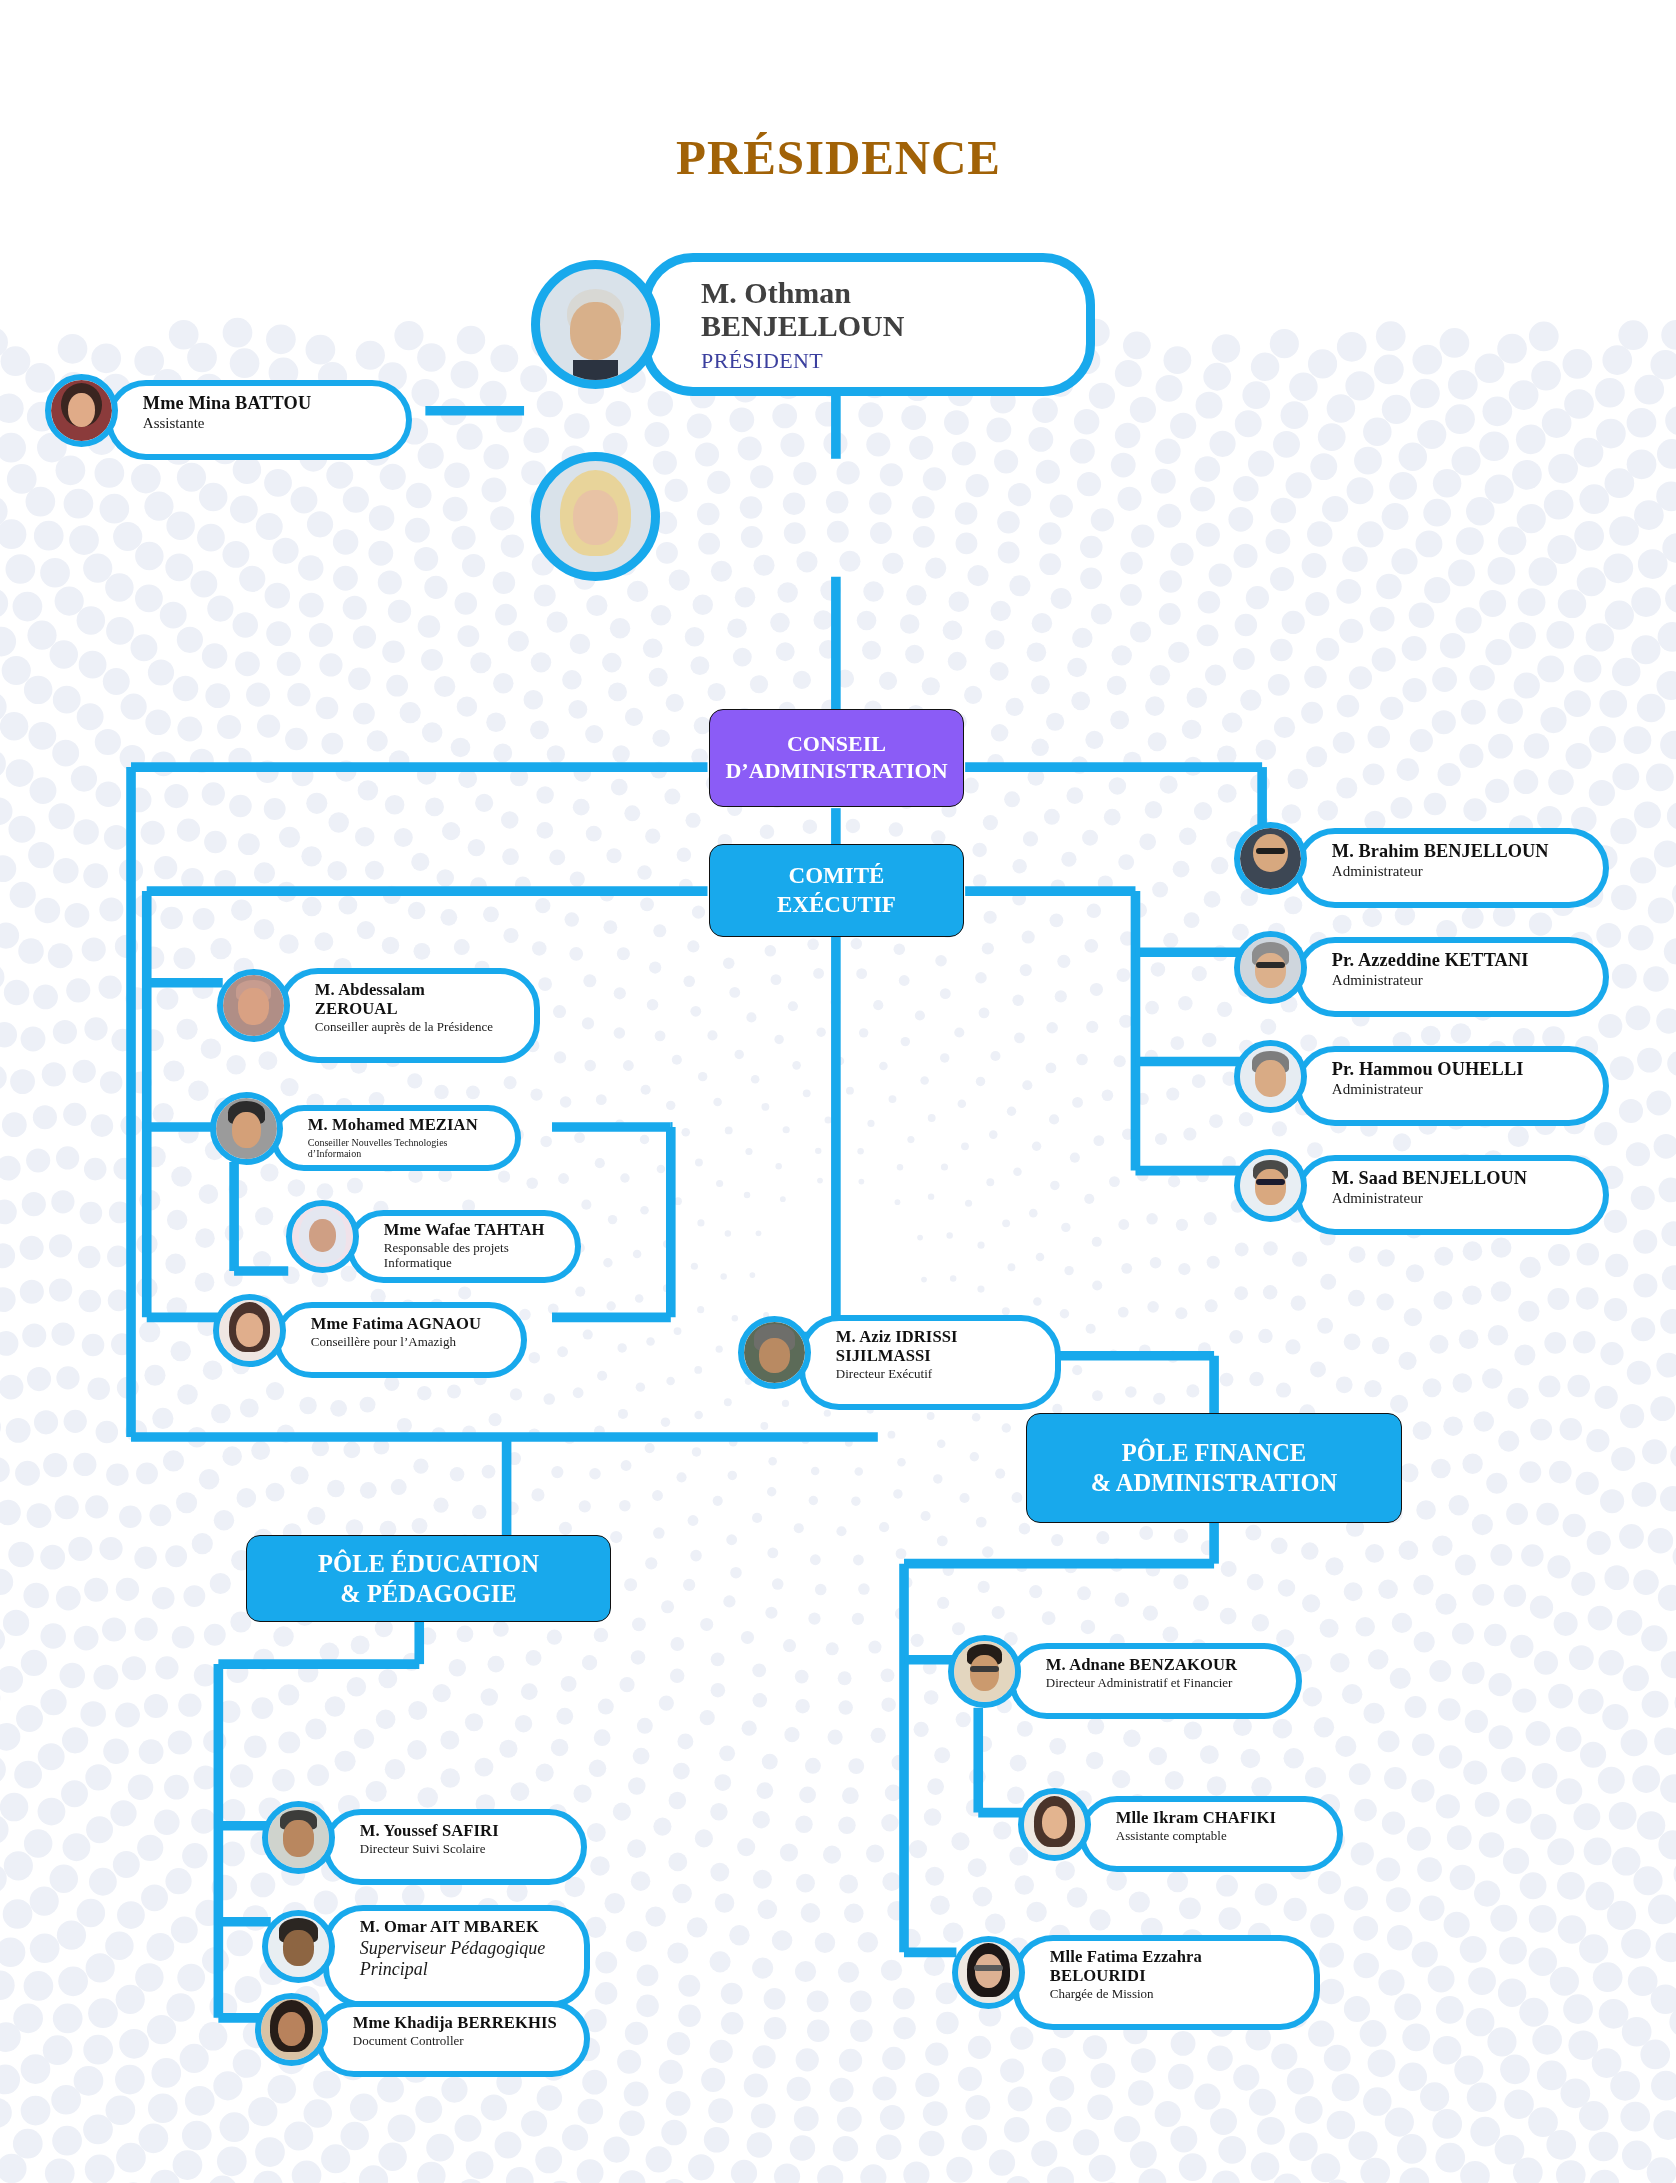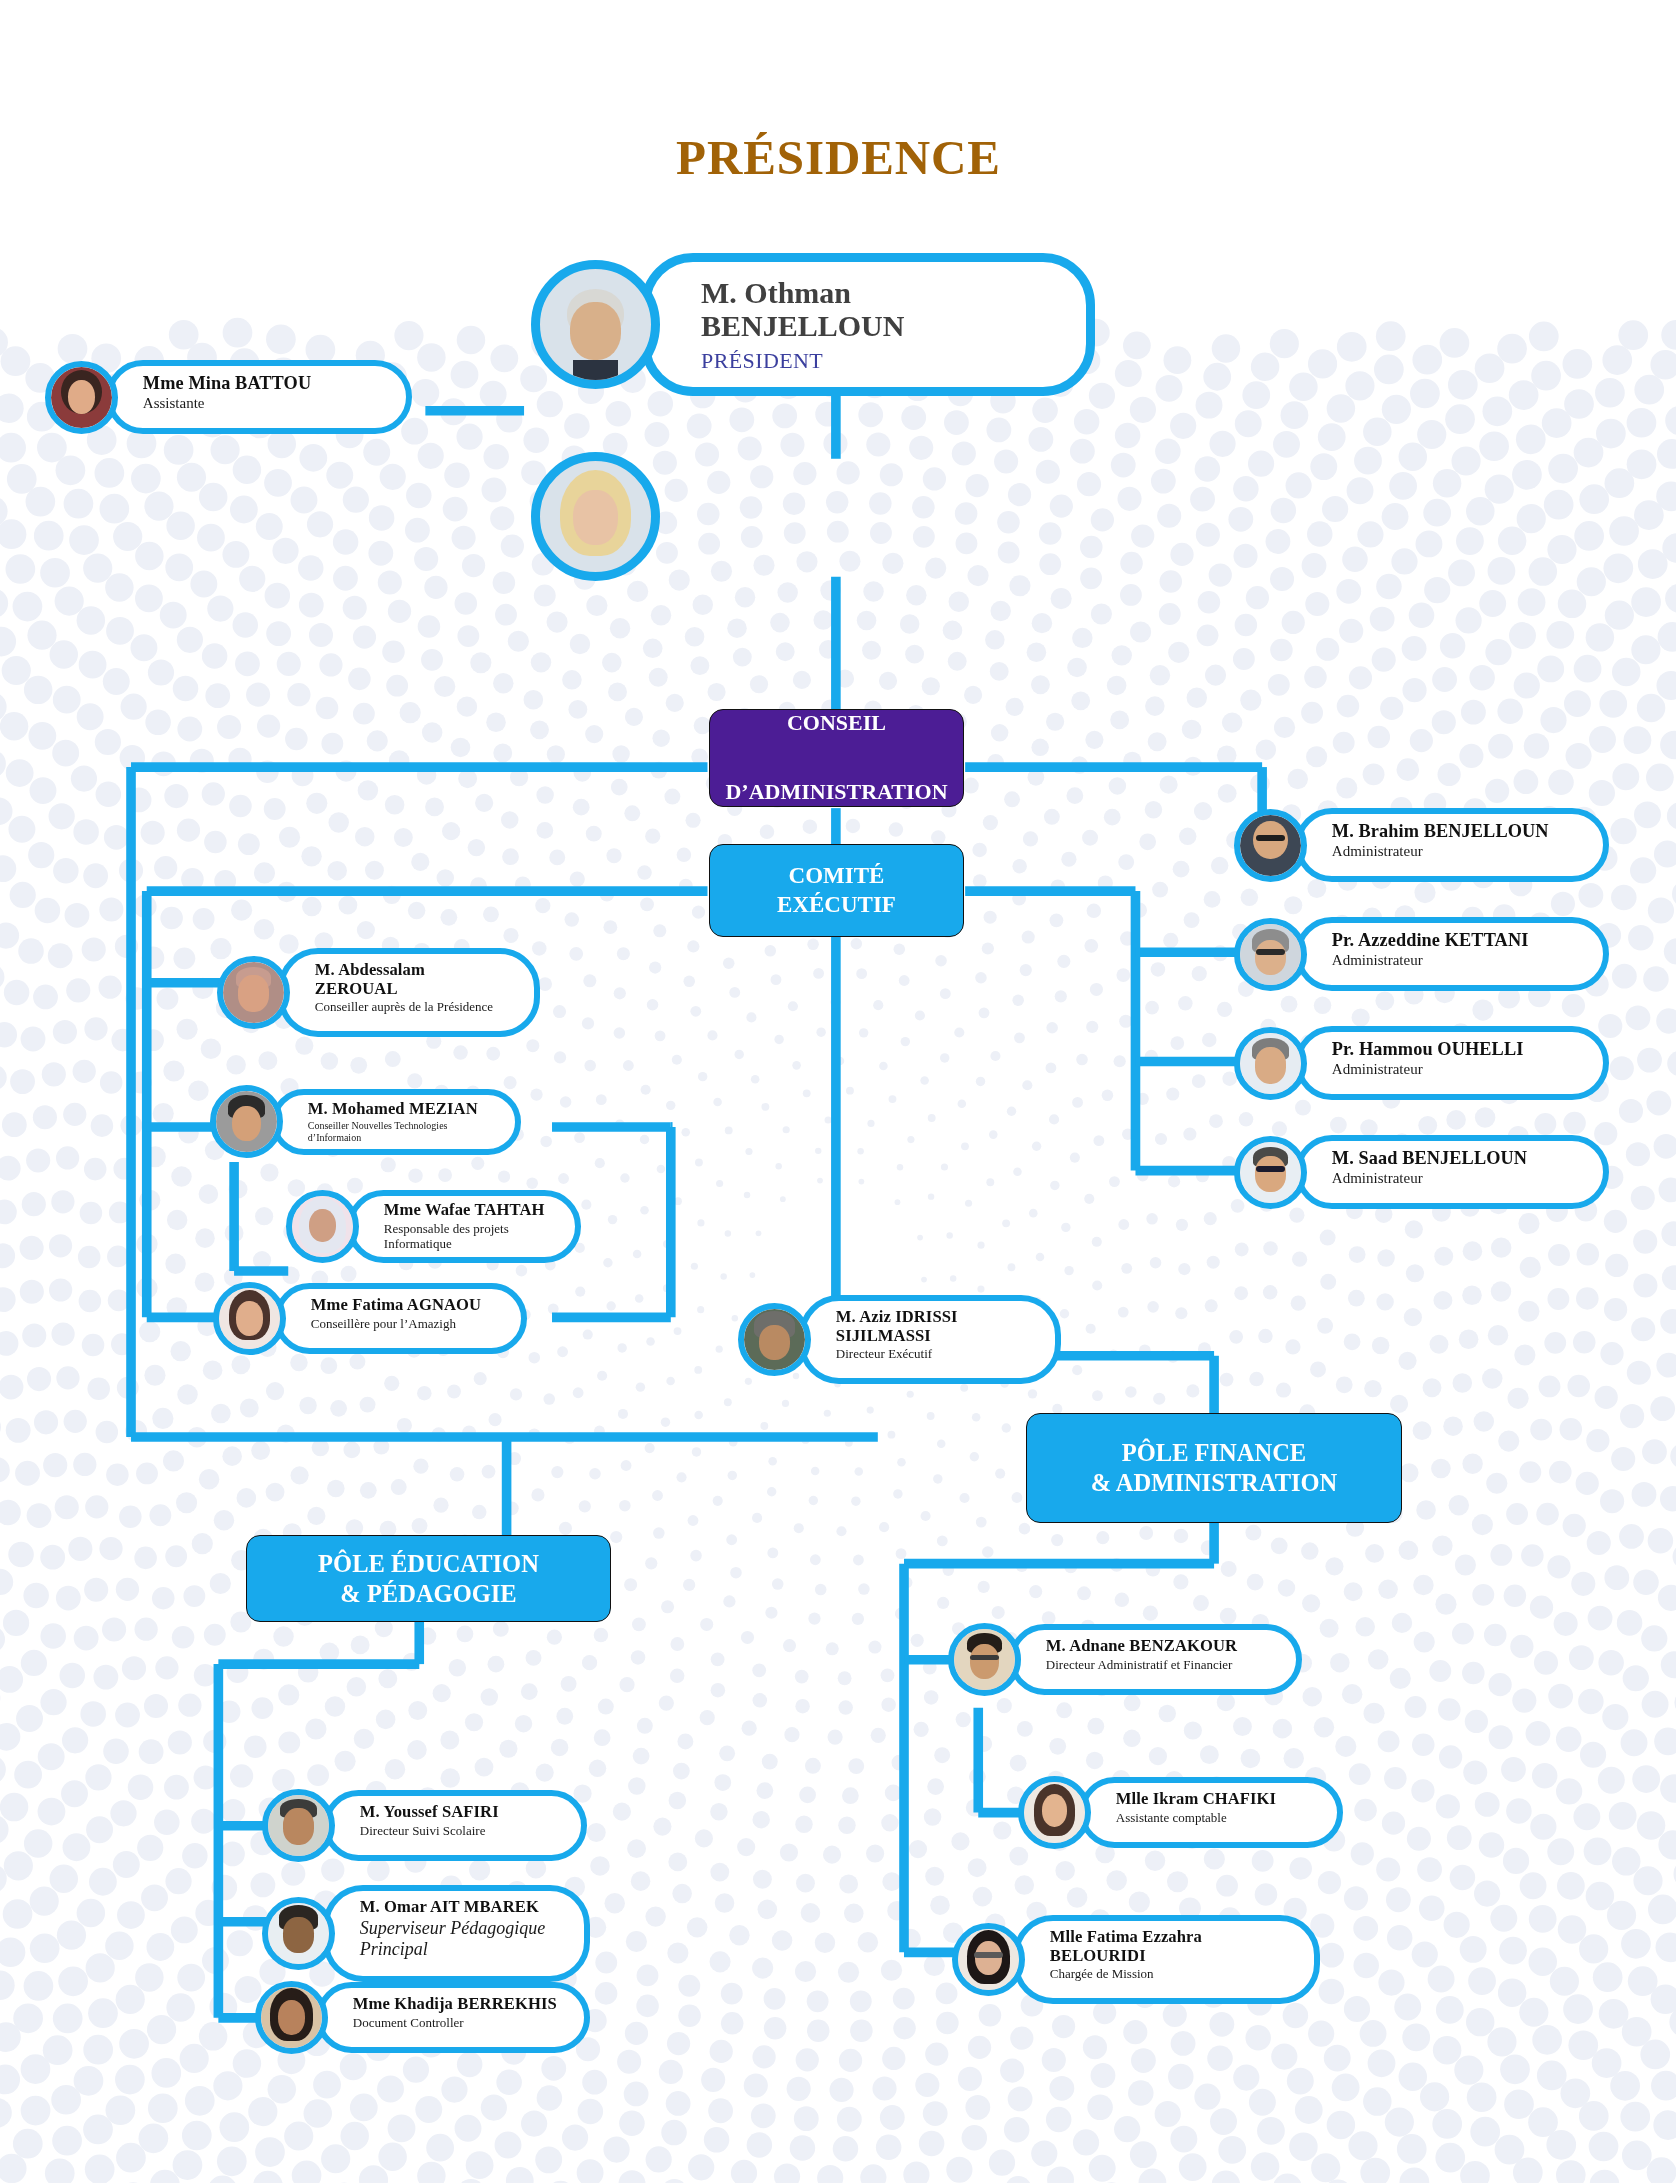--- a/index.html
+++ b/index.html
@@ -18,23 +18,23 @@
     width:73px;height:73px;border-radius:50%;
     border:6.1px solid #18a9ec;background:#d9e2ea;
     box-sizing:border-box;flex:0 0 auto;position:relative;z-index:4;
     overflow:hidden;
   }
   .avatar .face{
     position:absolute;inset:0;border-radius:50%;
   }
   .pill{
     border:6.1px solid #18a9ec;background:#ffffff;border-radius:40px;
-    box-sizing:border-box;margin-left:-12.2px;padding:7px 23px 16px 31px;
+    box-sizing:border-box;margin-left:-12.2px;padding:7px 23px 22px 31px;
     display:flex;flex-direction:column;justify-content:center;
-    min-height:66px;position:relative;z-index:3;
+    min-height:66px;position:relative;z-index:3;margin-top:20px;
   }
   .pname{font-weight:bold;color:#111111;font-size:18.3px;line-height:1.12;letter-spacing:0.1px;}
   .prole{color:#1a1a1a;font-size:15px;line-height:1.15;margin-top:1.7px;}
 
   
   .bigperson{display:flex;align-items:center;position:absolute;z-index:3;}
   .bigavatar{
     width:129px;height:129px;border-radius:50%;
     border:9.6px solid #18a9ec;background:#d9e2ea;
     box-sizing:border-box;flex:0 0 auto;position:relative;z-index:4;overflow:hidden;
@@ -48,21 +48,21 @@
   .bname{color:#404040;font-weight:bold;font-size:30px;line-height:1.1;}
   .brole{color:#3b3f9e;font-size:22px;line-height:1.1;margin-top:7px;letter-spacing:0.4px;}
 
   
   .unitbox{
     position:absolute;z-index:3;box-sizing:border-box;
     display:flex;flex-direction:column;align-items:center;justify-content:center;
     color:#ffffff;font-weight:bold;text-align:center;border:1.3px solid #111;
     border-radius:14px;
   }
-  .unit-dark{background:#4c1d95;justify-content:space-between;}
+  .unit-dark{background:#8b5cf6;}
   .unit-light{background:#18a9ec;}
   .unitbox span{display:block;line-height:1.22;}
 
   
   #page-title{
     position:absolute;left:0;top:129px;width:1677px;text-align:center;z-index:3;
     color:#a16207;font-weight:bold;font-size:49px;letter-spacing:0.9px;
   }
 </style>
 </head>

